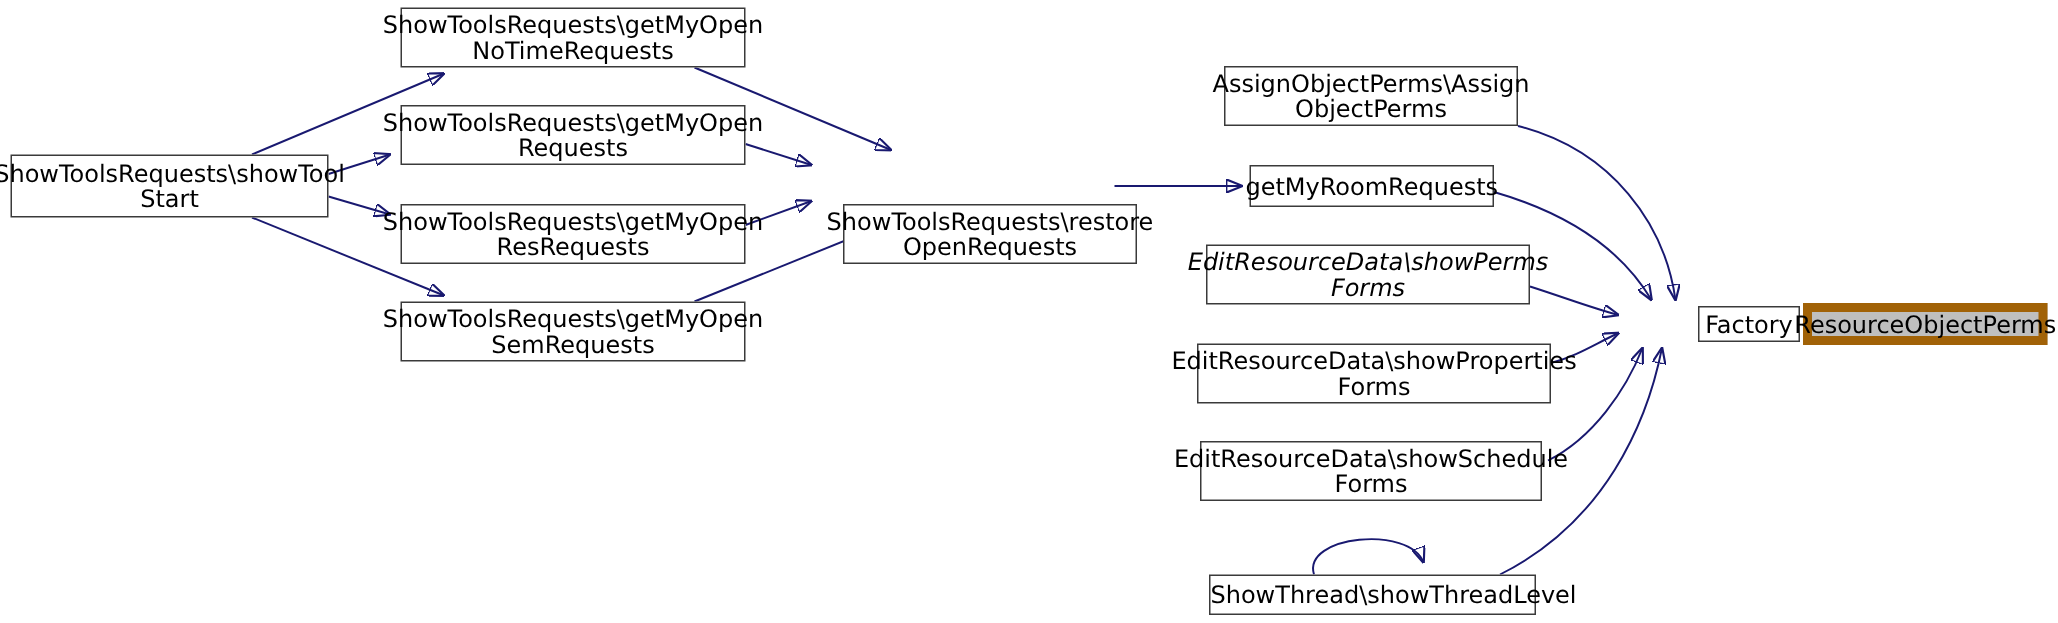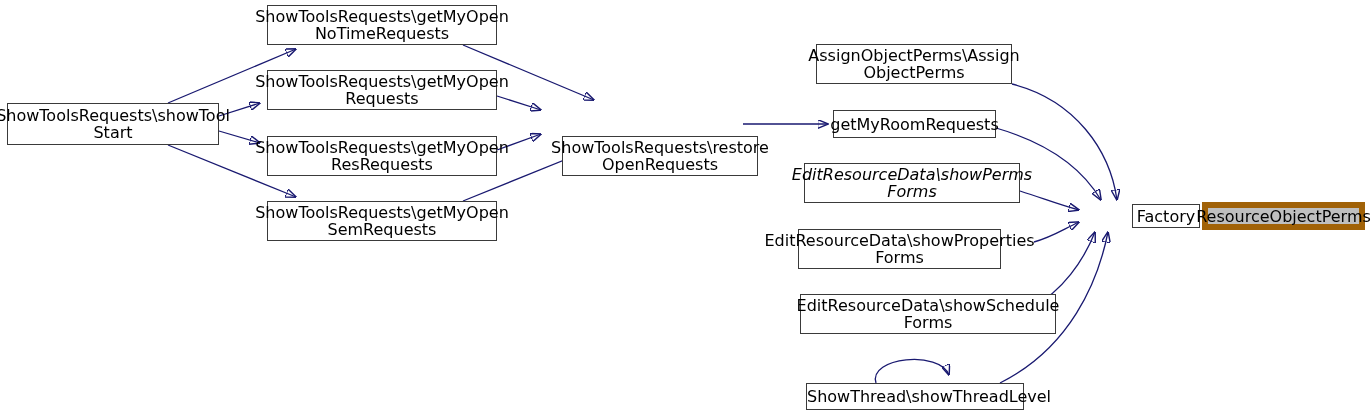--- a/index.html
+++ b/index.html
@@ -88,24 +88,24 @@
 OpenRequests</div>
 
   <div class="node" style="left:816px;top:44px;width:196px;height:40px;">AssignObjectPerms\Assign
 ObjectPerms</div>
 
   <div class="node" style="left:833px;top:110px;width:163px;height:28px;">getMyRoomRequests</div>
 
   <div class="node" style="left:804px;top:163px;width:216px;height:40px;font-style:italic;">EditResourceData\showPerms
 Forms</div>
 
-  <div class="node" style="left:798px;top:229px;width:203px;height:40px;">EditResourceData\showProperties
+  <div class="node" style="left:798px;top:229px;width:236px;height:40px;">EditResourceData\showProperties
 Forms</div>
 
-  <div class="node" style="left:800px;top:294px;width:256px;height:40px;">EditResourceData\showSchedule
+  <div class="node" style="left:800px;top:294px;width:228px;height:40px;">EditResourceData\showSchedule
 Forms</div>
 
   <div class="node" style="left:806px;top:383px;width:218px;height:27px;padding-left:28px;">ShowThread\showThreadLevel</div>
 
   <div class="node" style="left:1132px;top:204px;width:68px;height:24px;">Factory</div>
 
   <div class="node focus" style="left:1202px;top:202px;width:163px;height:28px;">ResourceObjectPerms</div>
 
 </div>
 

